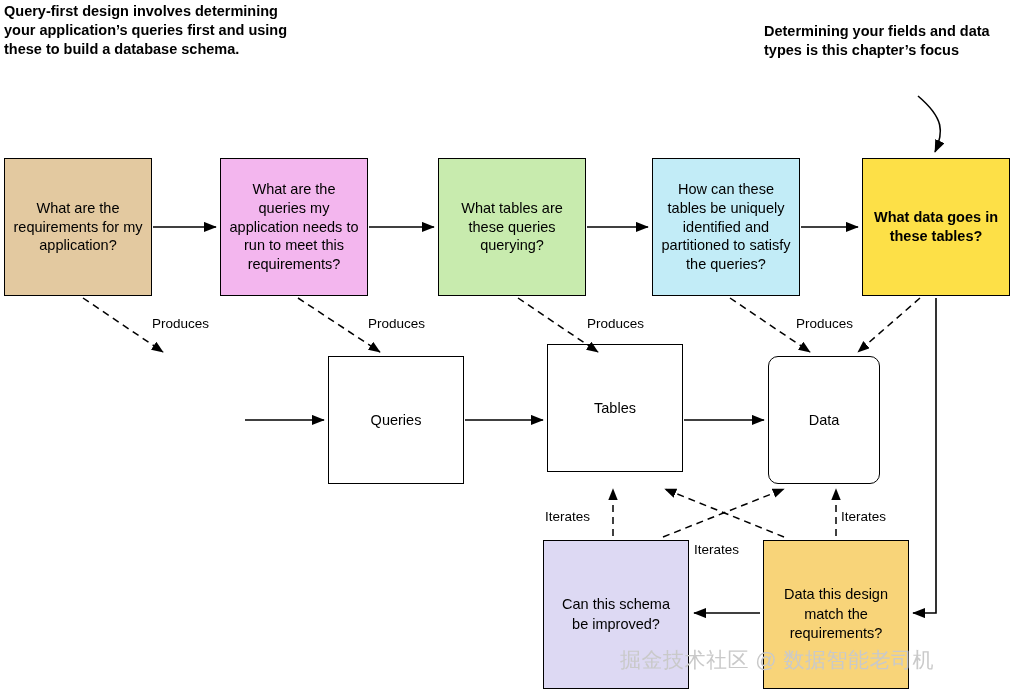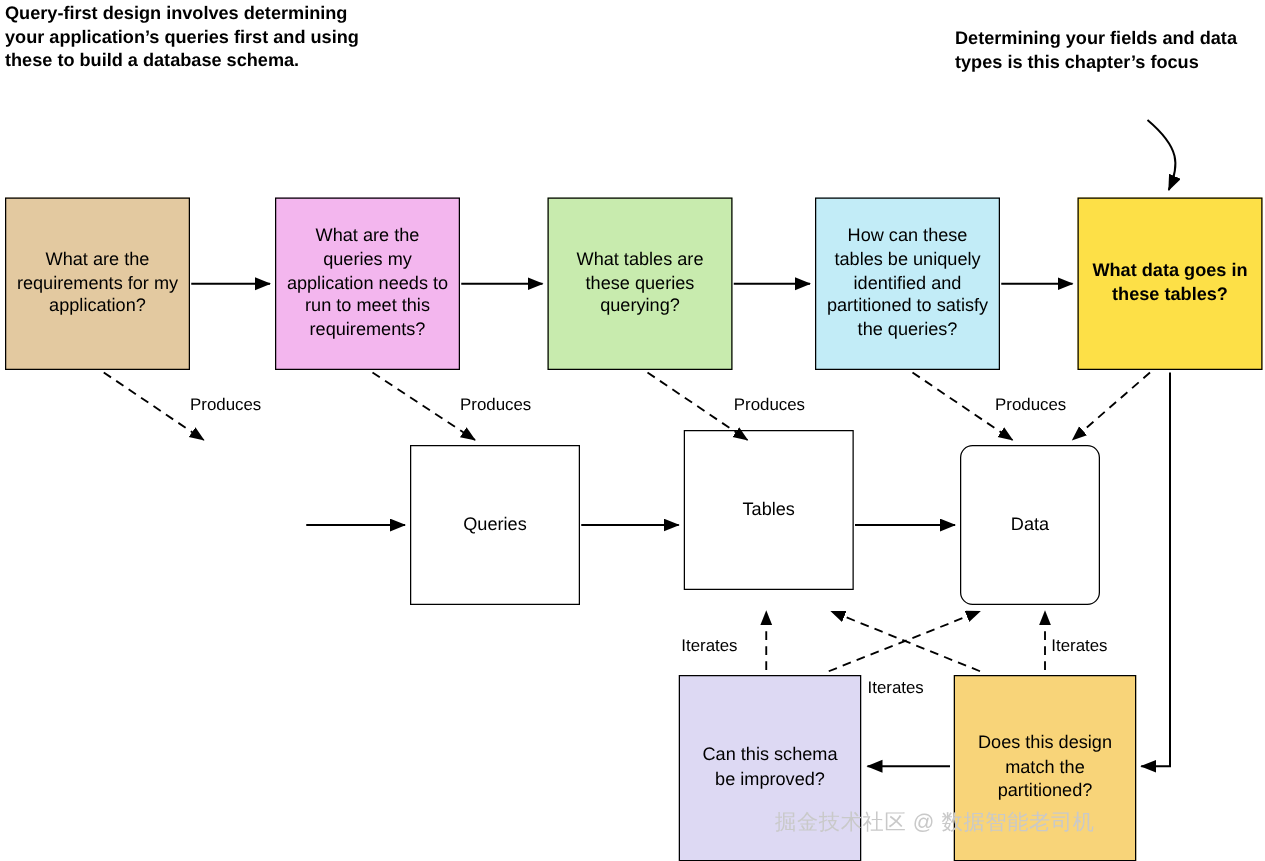--- a/index.html
+++ b/index.html
@@ -74,21 +74,21 @@
   .edge-label {
     position: absolute;
     font-size: 13.5px;
     white-space: nowrap;
     background: transparent;
   }
   #watermark {
     position: absolute;
     left: 620px;
     top: 646px;
-    font-size: 17px;
+    font-size: 21px;
     color: #c9c9c9;
     white-space: nowrap;
     letter-spacing: 0.5px;
   }
 </style>
 </head>
 <body>
 
 <div id="canvas">
 
@@ -126,21 +126,21 @@
 
   <div class="obox" style="left:768px; top:356px; width:112px; height:128px;border-radius:10px;">
     <span>Data</span>
   </div>
 
   <div class="fbox" style="left:543px; top:540px; width:146px; height:149px; background:#ddd9f3;">
     <span>Can this schema be improved?</span>
   </div>
 
   <div class="fbox" style="left:763px; top:540px; width:146px; height:149px; background:#f8d479;">
-    <span>Does this design match the partitioned?</span>
+    <span>Data this design match the requirements?</span>
   </div>
 
   <div class="edge-label" style="left:152px; top:316px;">Produces</div>
   <div class="edge-label" style="left:368px; top:316px;">Produces</div>
   <div class="edge-label" style="left:587px; top:316px;">Produces</div>
   <div class="edge-label" style="left:796px; top:316px;">Produces</div>
 
   <div class="edge-label" style="left:545px; top:509px;">Iterates</div>
   <div class="edge-label" style="left:694px; top:542px;">Iterates</div>
   <div class="edge-label" style="left:841px; top:509px;">Iterates</div>

